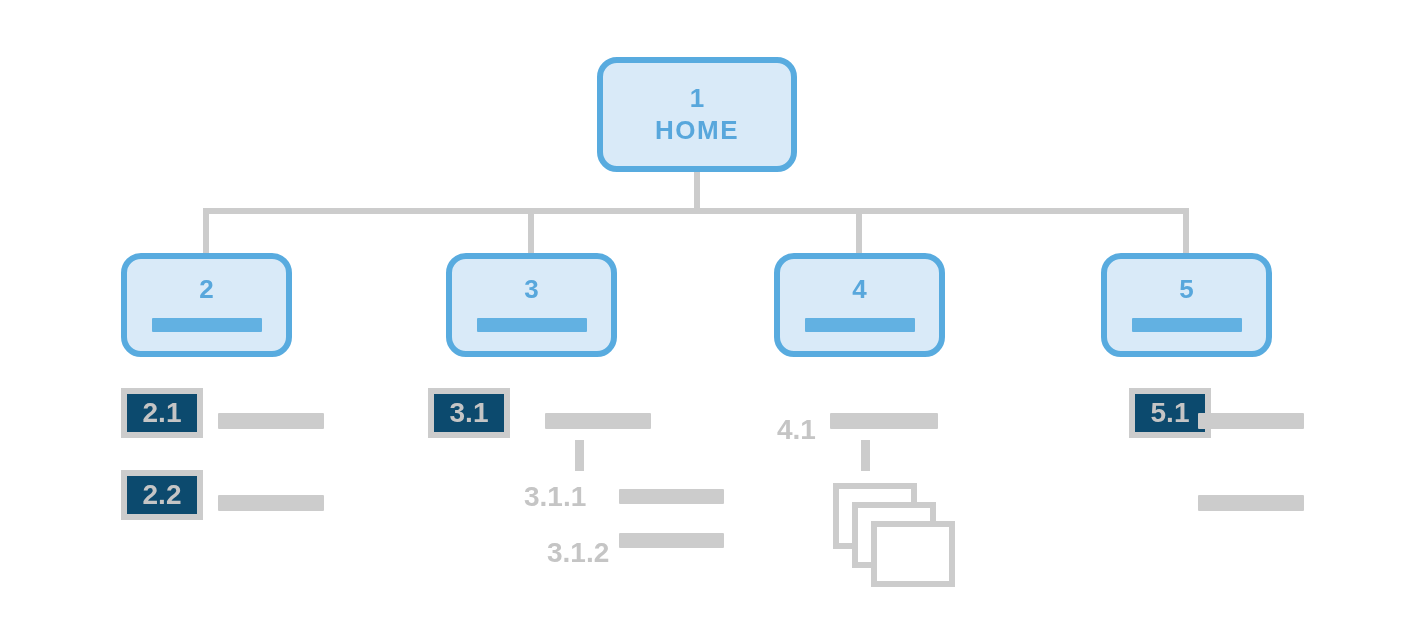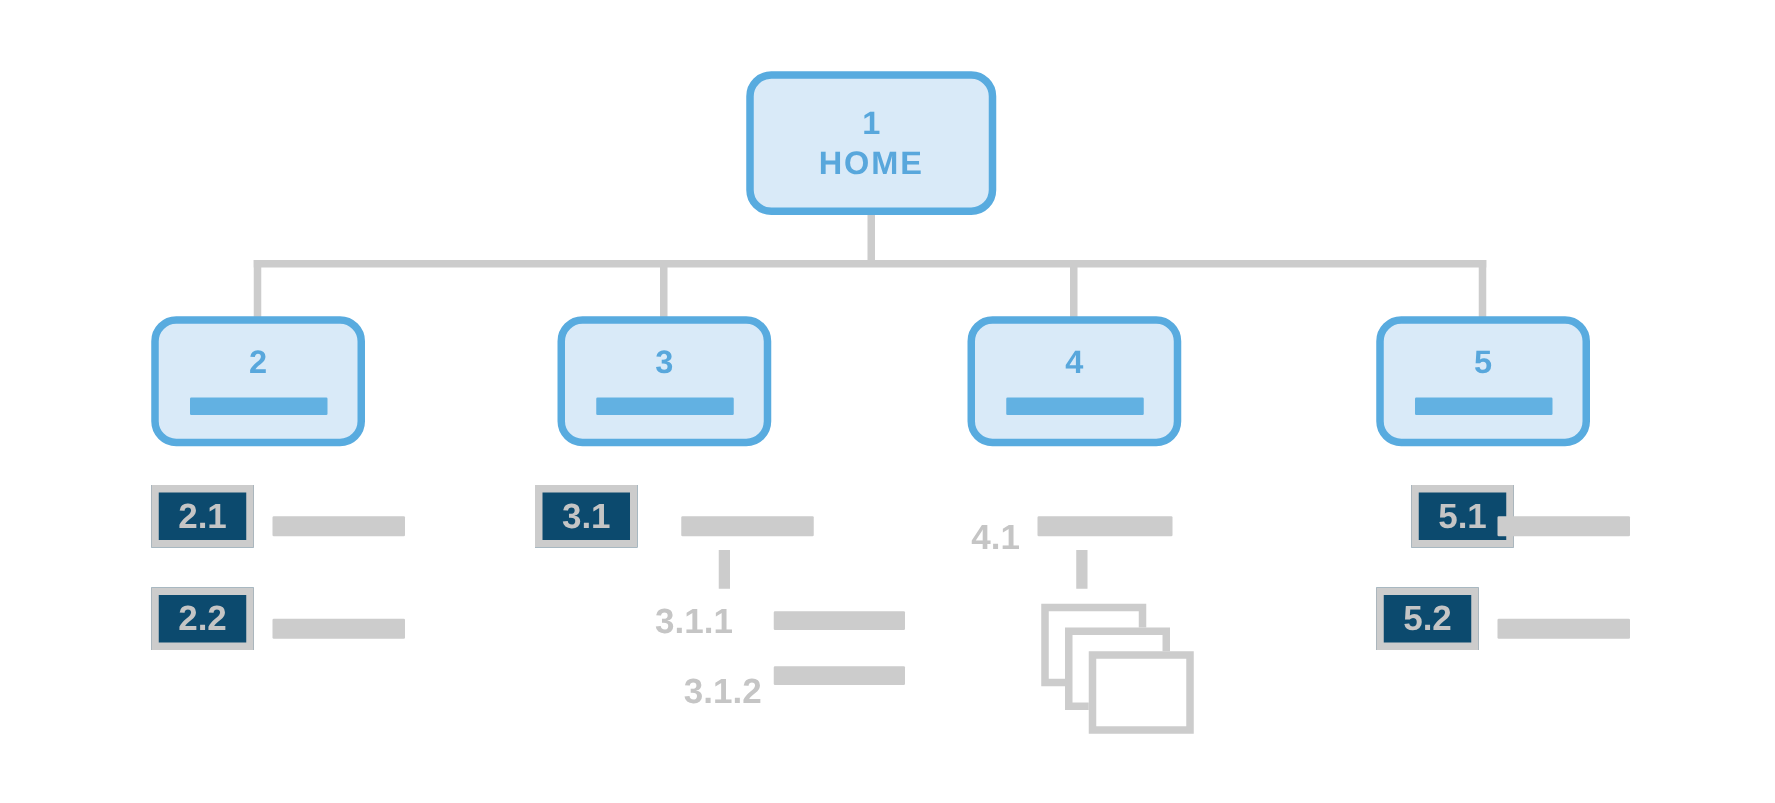--- a/index.html
+++ b/index.html
@@ -158,18 +158,15 @@
   <div class="pages-icon">
     <div class="page-sheet s1"></div>
     <div class="page-sheet s2"></div>
     <div class="page-sheet s3"></div>
   </div>
 
   <div class="subbox" style="left:1101px; top:388px;margin-left:28px;">
     <span>5.1</span>
   </div>
   <div class="graybar" style="left:1198px; top:413px; width:106px; height:16px;"></div>
-  <div class="subbox" style="left:1101px; top:470px;">
-    <span>5.2</span>
-  </div>
   <div class="graybar" style="left:1198px; top:495px; width:106px; height:16px;"></div>
 
 </div>
 
 </body></html>

